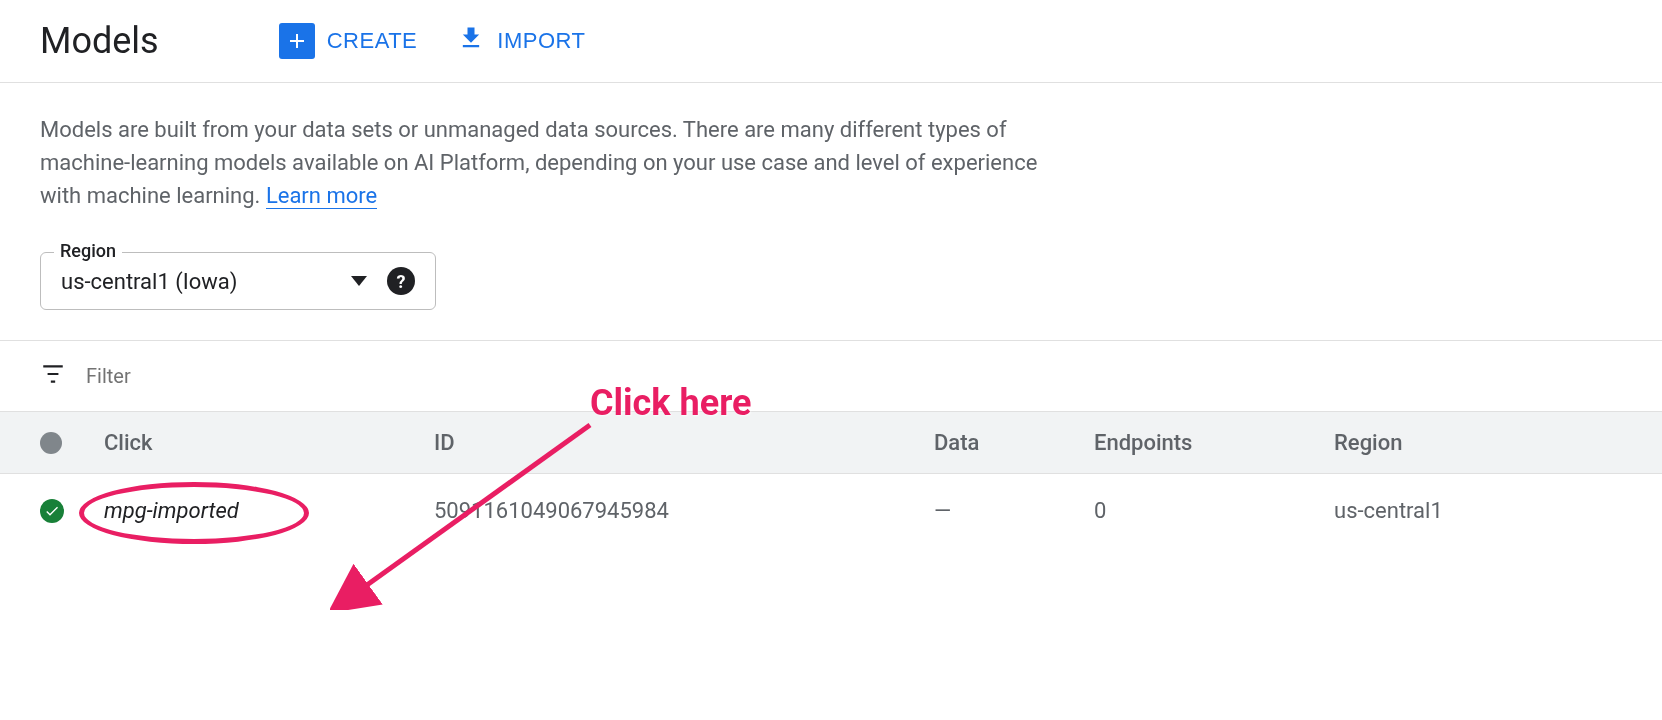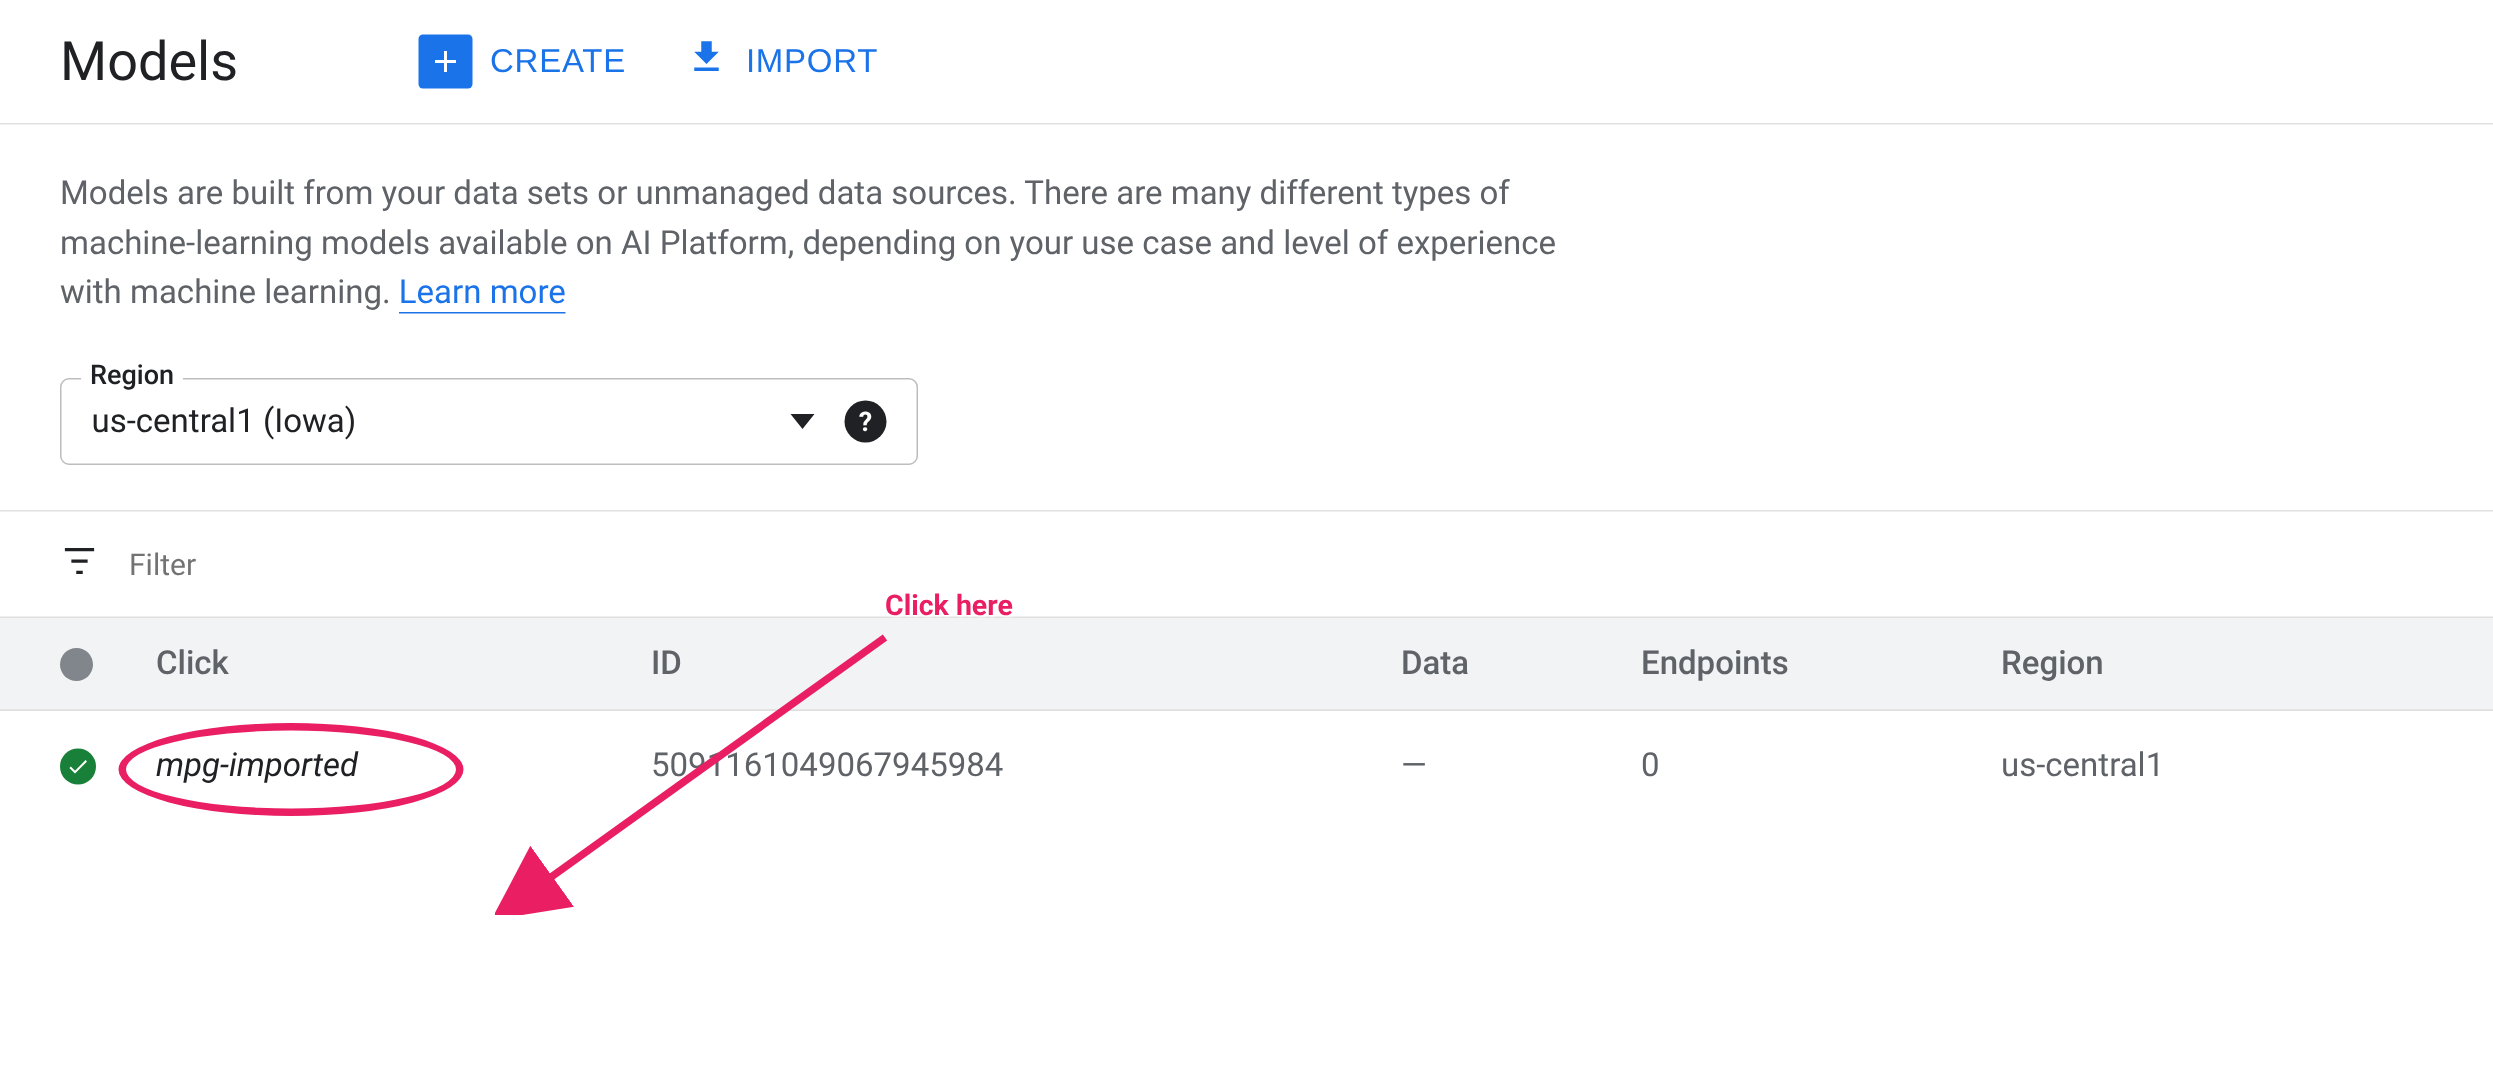--- a/index.html
+++ b/index.html
@@ -83,21 +83,21 @@
       color: #202124;
       font-weight: 500;
     }
     .region-box {
       border: 1px solid #bdbdbd;
       border-radius: 6px;
       padding: 14px 20px;
       display: flex;
       align-items: center;
       gap: 20px;
-      width: 572px;
+      width: 396px;
       cursor: pointer;
     }
     .region-value {
       font-size: 22px;
       color: #202124;
       flex: 1;
     }
     .dropdown-arrow {
       width: 0;
       height: 0;
@@ -231,25 +231,25 @@
     }
     .annotation-container {
       position: absolute;
       left: 330px;
       top: 380px;
       pointer-events: none;
       z-index: 10;
     }
     .annotation-text {
       color: #e91e63;
-      font-size: 19px;
+      font-size: 36px;
       font-weight: 700;
       position: absolute;
       left: 260px;
-      top: 12px;
+      top: 2px;
       white-space: nowrap;
       text-shadow: 1px 1px 2px rgba(255,255,255,0.8);
     }
     .annotation-arrow {
       position: absolute;
       left: 0;
       top: 30px;
     }
   </style>
 </head>

